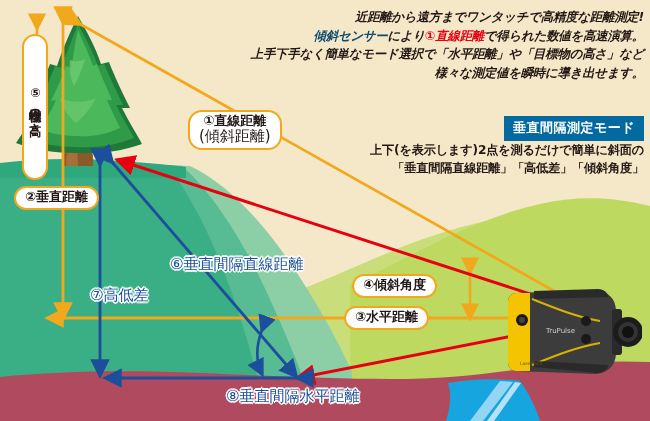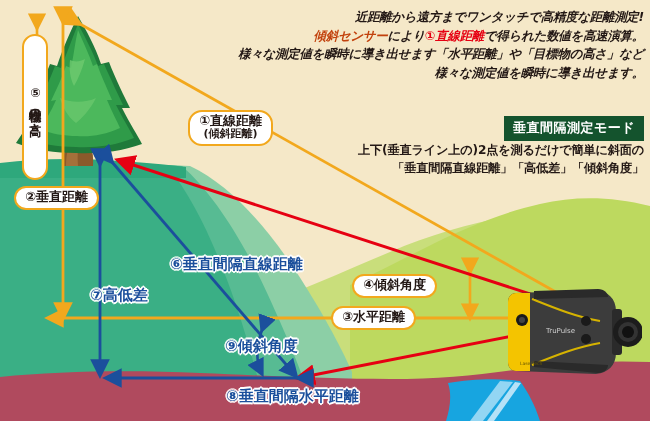--- a/index.html
+++ b/index.html
@@ -15,26 +15,26 @@
   .copy{
     position:absolute;
     font-family:"DejaVu Sans","Liberation Sans",sans-serif;
     font-weight:bold;
     color:#231815;
     line-height:1.5;
     text-align:right;
     letter-spacing:-0.2px;
   }
   #intro{left:228px;top:8px;width:416px;font-size:12.4px;font-style:italic;}
-  #intro .red{color:#c2410c;}
+  #intro .red{color:#0c4a6e;}
   #intro .circ{color:#e60012;}
 
   #modeTitle{
     position:absolute;right:6px;top:116px;
-    background:#14532d;color:#ffffff;
+    background:#0369a1;color:#ffffff;
     font-size:13px;font-weight:bold;
     padding:3px 9px 4px 9px;
     letter-spacing:0.5px;
     font-family:"DejaVu Sans","Liberation Sans",sans-serif;
   }
   #modeBody{left:280px;top:141px;width:364px;font-size:12.2px;}
 
   
   .pill{
     position:absolute;
@@ -43,43 +43,43 @@
     border-radius:14px;
     color:#231815;
     font-weight:bold;
     font-size:13px;
     padding:2px 9px 3px 9px;
     white-space:nowrap;
     text-align:center;
     line-height:1.15;
     box-sizing:border-box;
   }
-  .pill .sub{display:block;font-size:11px;font-weight:bold;margin-top:-1px;}
+  .pill .sub{display:block;font-size:15px;font-weight:normal;margin-top:-1px;}
 
   
   #pill5{
     left:22px;top:34px;width:26px;height:146px;
     border-radius:13px;
     writing-mode:vertical-rl;
     text-orientation:upright;
     font-size:12.4px;
     padding:4px 1px;
     letter-spacing:0px;
     display:flex;align-items:center;justify-content:center;
   }
   #pill2{left:14px;top:186px;}
   #pill1{left:188px;top:110px;}
   #pill4{left:352px;top:274px;}
-  #pill3{left:331px;top:306px;}
+  #pill3{left:344px;top:306px;}
 
   
   .blabel{
     position:absolute;
     color:#1b4f9c;
-    font-weight:bold;
+    font-weight:normal;
     white-space:nowrap;
     font-family:"DejaVu Sans","Liberation Sans",sans-serif;
     text-shadow:
       1.6px 0 #ffffff, -1.6px 0 #ffffff, 0 1.6px #ffffff, 0 -1.6px #ffffff,
       1.2px 1.2px #ffffff, -1.2px 1.2px #ffffff, 1.2px -1.2px #ffffff, -1.2px -1.2px #ffffff;
   }
   #lab6{left:170px;top:255px;font-size:15px;}
   #lab7{left:90px;top:286px;font-size:15px;text-align:center;}
   #lab9{left:225px;top:337px;font-size:15px;}
   #lab8{left:180px;top:387px;font-size:15px;padding-left:46px;}
@@ -210,37 +210,36 @@
 
     <text x="46" y="46" font-family="DejaVu Sans, sans-serif" font-size="7" fill="#cfcfcf">TruPulse</text>
     <text x="20" y="78" font-family="DejaVu Sans, sans-serif" font-size="4.5" fill="#6b5a00">LaserTech</text>
   </svg>
 
   <div class="copy" id="intro">
     <div>近距離から遠方までワンタッチで高精度な距離測定!</div>
     <div>
       <span class="red">傾斜センサー</span><span>により</span><span class="circ">①直線距離</span><span>で得られた数値を高速演算。</span>
     </div>
-    <div>様々な測定値を瞬時に導き出せます「水平距離」や「目標物の高さ」など</div>
+    <div>上手下手なく簡単なモード選択で「水平距離」や「目標物の高さ」など</div>
     <div>様々な測定値を瞬時に導き出せます。</div>
   </div>
 
   <div id="modeTitle">垂直間隔測定モード</div>
   <div class="copy" id="modeBody">
-    <div>上下(垂直ライン上の)2点を測るだけで簡単に斜面の</div>
+    <div>上下(を表示します)2点を測るだけで簡単に斜面の</div>
     <div>「垂直間隔直線距離」「高低差」「傾斜角度」</div>
   </div>
 
   <div class="pill" id="pill5">⑤目標物の高さ</div>
   <div class="pill" id="pill2">②垂直距離</div>
   <div class="pill" id="pill1">
     <span>①直線距離</span>
     <span class="sub">(傾斜距離)</span>
   </div>
   <div class="pill" id="pill4">④傾斜角度</div>
   <div class="pill" id="pill3">③水平距離</div>
 
   <div class="blabel" id="lab6">⑥垂直間隔直線距離</div>
   <div class="blabel" id="lab7">⑦高低差</div>
-  <div class="blabel" id="lab9">⑨傾斜角度</div>
   <div class="blabel" id="lab8">⑧垂直間隔水平距離</div>
 
 </div>
 
 </body></html>

